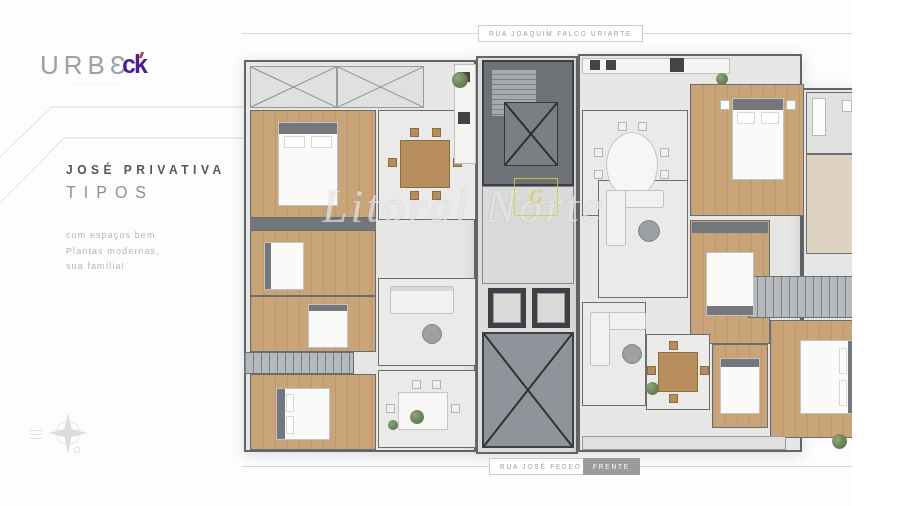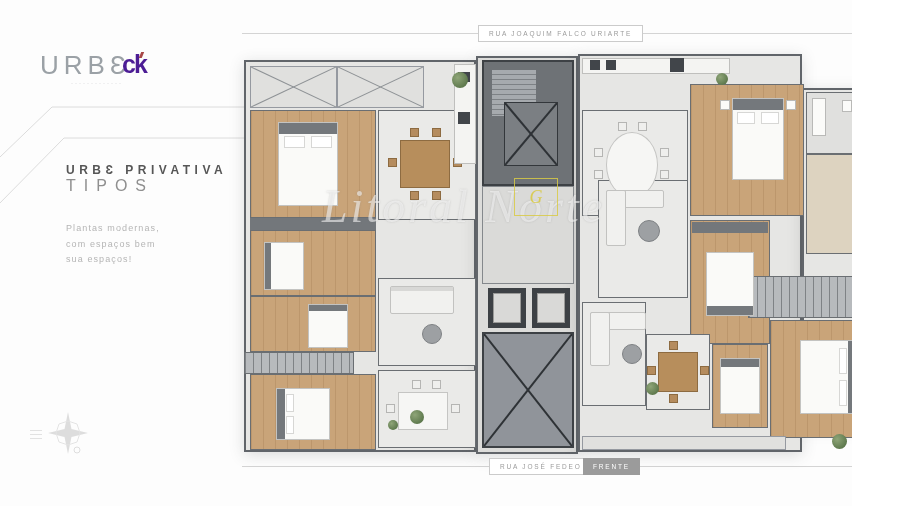--- a/index.html
+++ b/index.html
@@ -11,21 +11,21 @@
         letter-spacing:5px}
   .urbe-sub{position:absolute;left:71px;top:80px;font-size:6px;letter-spacing:2px;color:#a9aeb2}
   .ck{position:absolute;left:122px;top:50px;font-size:25px;font-weight:700;color:#4c1d95;
       letter-spacing:-2px}
   .ck-accent{position:absolute;left:140px;top:52px;width:3px;height:6px;background:#a84848;
       transform:skewX(-22deg)}
   .leader{position:absolute;left:0;top:95px}
   .leader polyline{fill:none;stroke:#dcdcdc;stroke-width:1}
   .intro{position:absolute;left:66px;top:163px;width:180px}
   .intro-title{font-size:12px;font-weight:700;letter-spacing:4.5px;color:#565656;white-space:nowrap}
-  .intro-sub{font-size:16px;font-weight:400;letter-spacing:8px;color:#8f8f8f}
+  .intro-sub{margin-top:7px;font-size:16px;font-weight:400;letter-spacing:8px;color:#8f8f8f}
   .intro-p{margin-top:26px;font-size:9px;letter-spacing:1.1px;color:#b5b5b5;line-height:15.5px}
   .compass{position:absolute;left:46px;top:412px;opacity:.6}
   .fineprint{position:absolute;left:30px;top:430px;width:12px}
   .fineprint div{height:1px;background:#e2e2e2;margin-bottom:3px}
 
   
   .street-line{position:absolute;height:1px;background:#d4d4d4}
   .street-box{position:absolute;background:#fff;border:1px solid #cbcbcb;color:#9b9b9b;
       font-size:6.5px;letter-spacing:1.8px;padding:4px 10px;white-space:nowrap;z-index:20}
   .front-badge{position:absolute;background:#9b9b9b;border:1px solid #9b9b9b;color:#fff;
@@ -92,26 +92,26 @@
   <div class="urbe-sub">·············</div>
   <div class="ck">ck</div>
   <div class="ck-accent"></div>
 
   <svg class="leader" width="260" height="130">
     <polyline points="246,12 52,12 0,62"></polyline>
     <polyline points="246,43 64,43 -4,112"></polyline>
   </svg>
 
   <div class="intro">
-    <div class="intro-title">URBƐ PRIVATIVA</div>
+    <div class="intro-title">JOSÉ PRIVATIVA</div>
     <div class="intro-sub">TIPOS</div>
     <div class="intro-p">
+      <div>com espaços bem</div>
       <div>Plantas modernas,</div>
-      <div>com espaços bem</div>
-      <div>sua espaços!</div>
+      <div>sua família!</div>
     </div>
   </div>
 
   <svg class="compass" width="46" height="50" viewBox="0 0 46 50">
     <path d="M22 0 L25.5 17 L42 21 L25.5 25 L22 42 L18.5 25 L2 21 L18.5 17 Z" fill="#c9c9c9"></path>
     <path d="M22 9 L31 12 L34 21 L31 30 L22 33 L13 30 L10 21 L13 12 Z" fill="none" stroke="#d2d2d2" stroke-width="1"></path>
     <circle cx="31" cy="38" r="3" fill="none" stroke="#c9c9c9" stroke-width="1"></circle>
   </svg>
   <div class="fineprint">
       <div></div>

